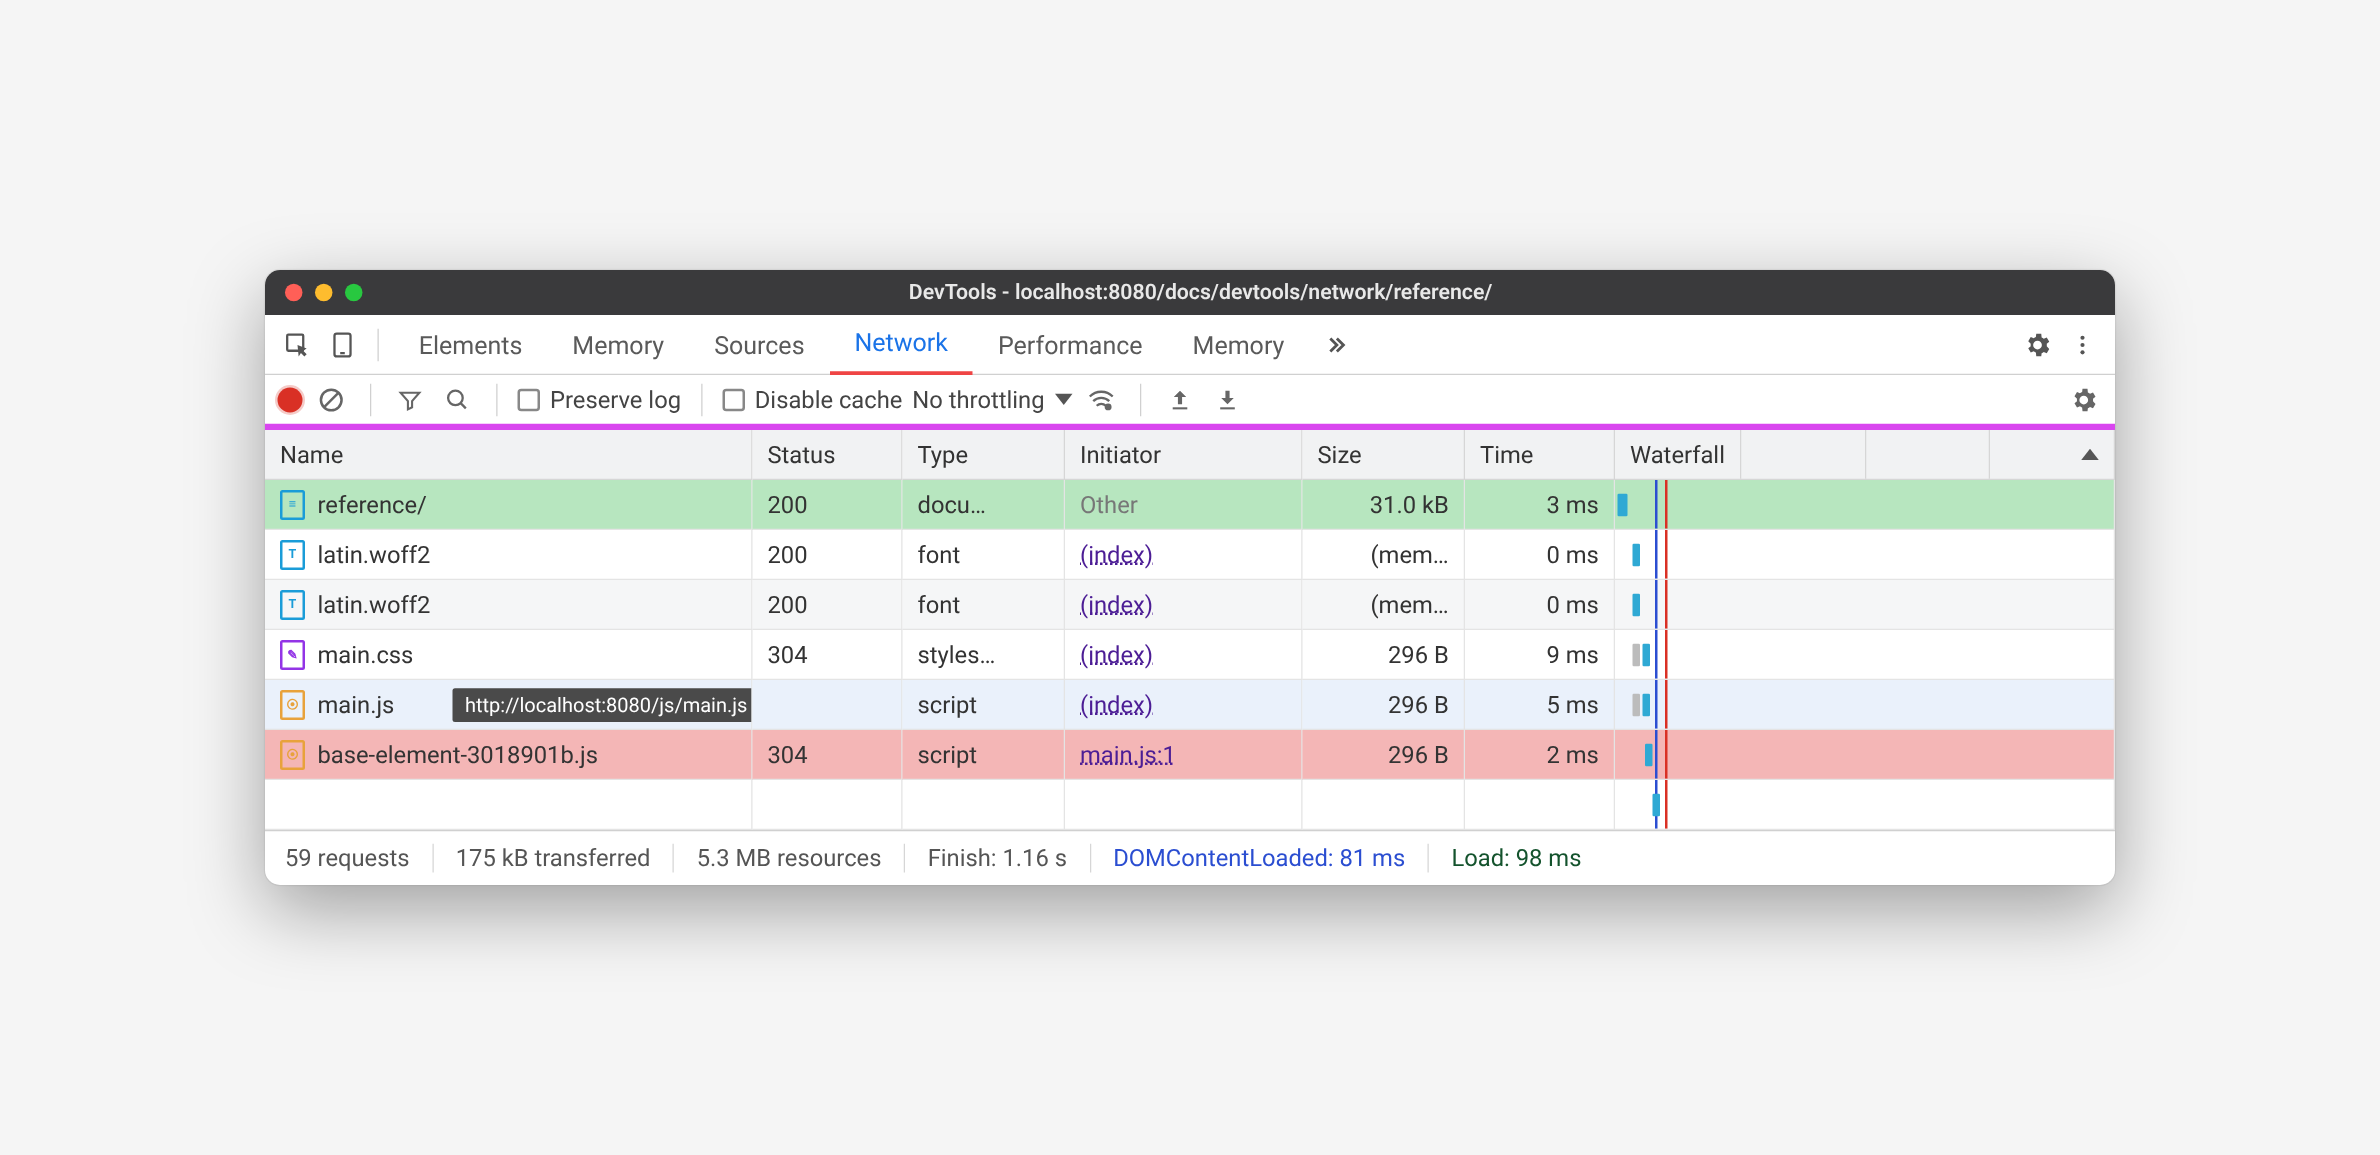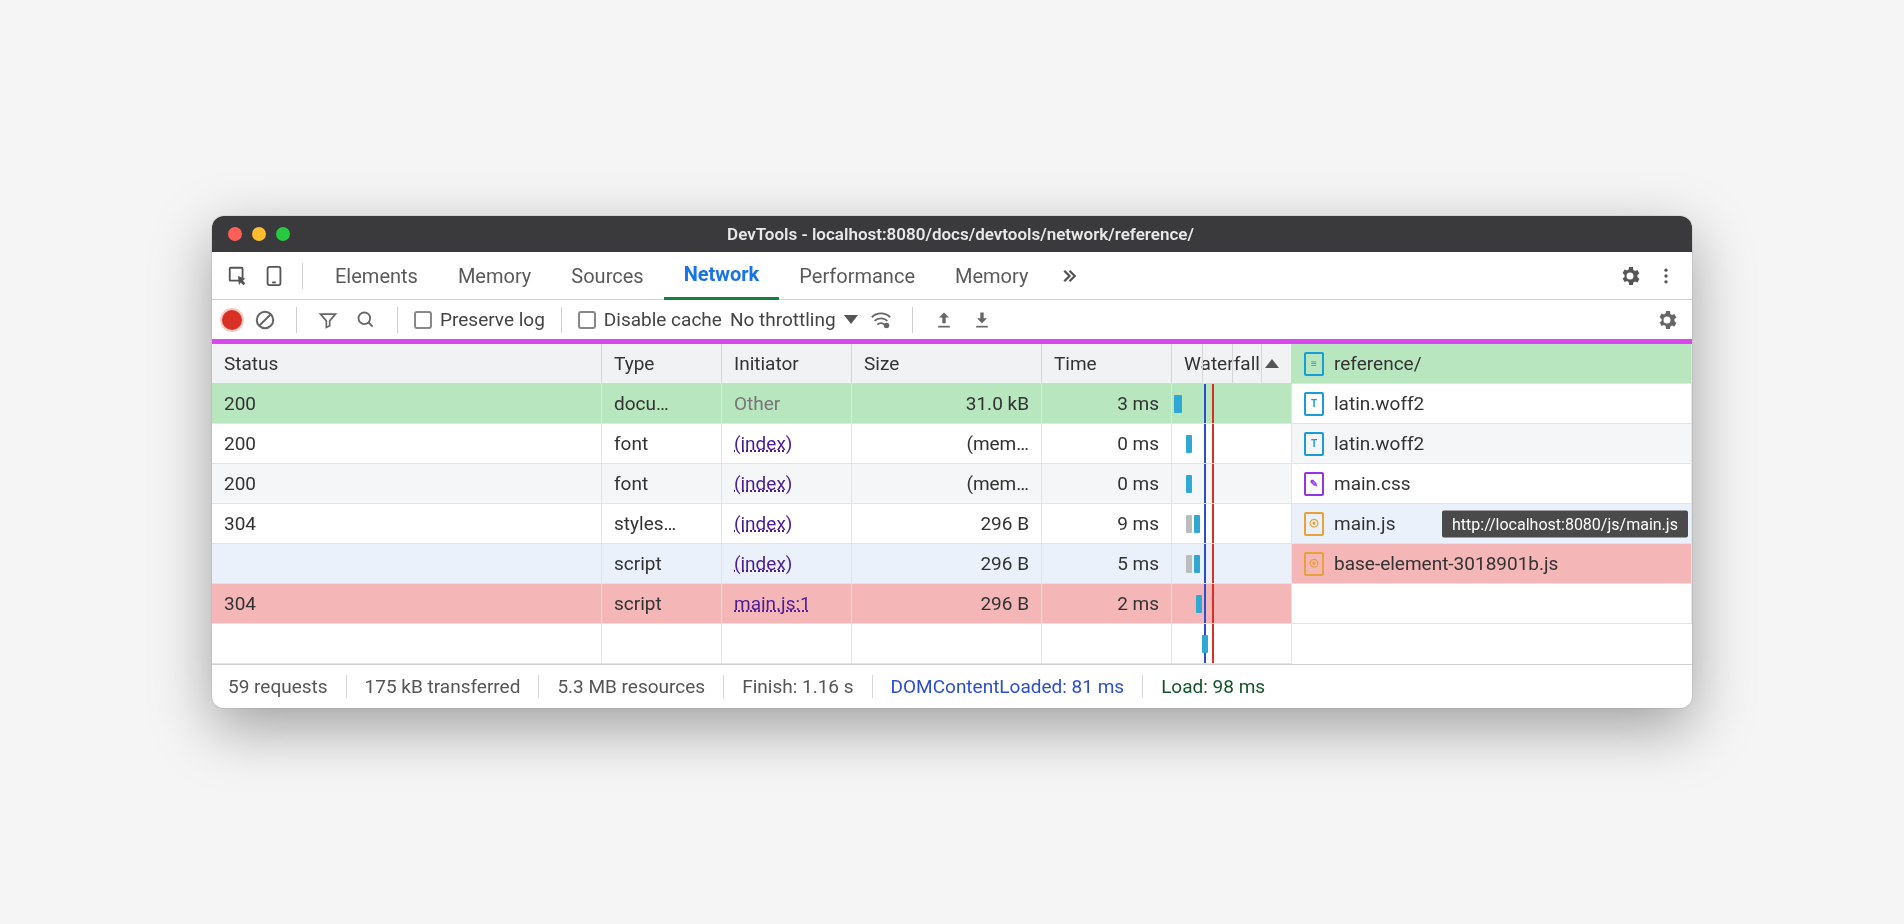--- a/index.html
+++ b/index.html
@@ -64,23 +64,23 @@
   .vdiv { width: 1px; height: 26px; background: #d0d0d0; margin: 0 8px; }
   .tab {
     padding: 0 20px;
     height: 48px;
     display: flex; align-items: center;
     cursor: pointer;
     color: #5a5a5a;
   }
   .tab.active {
     color: #1a73e8;
-    border-bottom: 3px solid #15803d;
+    border-bottom: 3px solid #ef4444;
     margin-bottom: -1px;
-    font-weight: 700;
+    font-weight: 400;
   }
   .spacer { flex: 1; }
   
   .net-toolbar {
     display: flex;
     align-items: center;
     height: 44px;
     border-bottom: 5px solid #d946ef;
     padding: 0 10px;
     gap: 8px;
@@ -327,20 +327,23 @@
     <div class="spacer"></div>
     <div class="icon-btn">
       <svg width="24" height="24" viewBox="0 0 24 24" fill="currentColor">
           <path d="M19.4 13a7.5 7.5 0 000-2l2-1.6-2-3.4-2.4 1a7.4 7.4 0 00-1.7-1L15 3h-4l-.3 2.5a7.4 7.4 0 00-1.7 1l-2.4-1-2 3.4L6.6 11a7.5 7.5 0 000 2l-2 1.6 2 3.4 2.4-1a7.4 7.4 0 001.7 1L11 21h4l.3-2.5a7.4 7.4 0 001.7-1l2.4 1 2-3.4zM12 15.5A3.5 3.5 0 1115.5 12 3.5 3.5 0 0112 15.5z"></path>
         </svg>
     </div>
   </div>
 
   <div class="table">
     <div class="th">
+        <span>Name</span>
+      </div>
+    <div class="th">
         <span>Status</span>
       </div>
     <div class="th">
         <span>Type</span>
       </div>
     <div class="th">
         <span>Initiator</span>
       </div>
     <div class="th">
         <span>Size</span>

